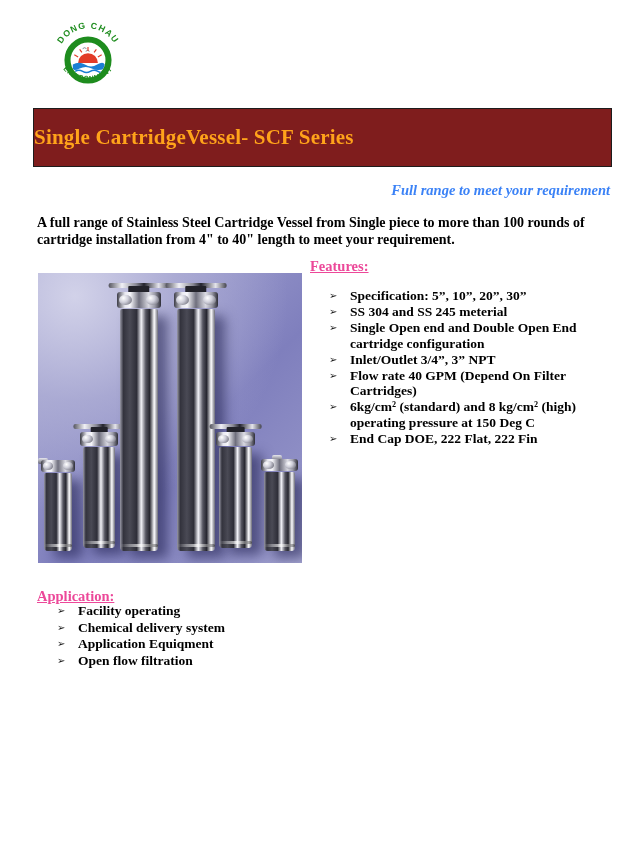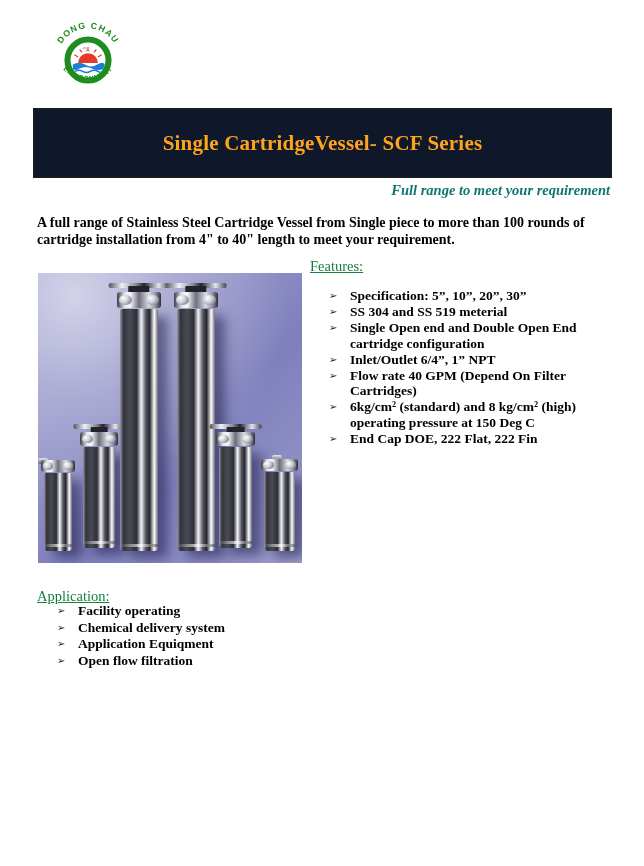--- a/index.html
+++ b/index.html
@@ -8,44 +8,44 @@
     position:relative; width:644px; height:866px; margin:0 auto;
     background:#ffffff; overflow:hidden;
     font-family:"Liberation Serif", serif; color:#000;
   }
 
   
   .logo { position:absolute; left:50px; top:12px; width:76px; height:90px; }
 
   
   .banner {
-    position:absolute; left:33px; top:108px; width:579px; height:70px;
-    background:#0f172a; border:1px solid #1d1d1d;
-    display:flex; align-items:center; justify-content:center;
+    position:absolute; left:33px; top:108px; width:579px; height:59px;
+    background:#7f1d1d; border:1px solid #1d1d1d;
+    display:flex; align-items:center; 
   }
   .banner-title {
     font-size:21px; font-weight:bold; color:#FFA31A; letter-spacing:0.2px;
   }
 
   
   .tagline {
     position:absolute; right:34px; top:182px;
-    font-size:14.5px; font-weight:bold; font-style:italic; color:#0f766e;
+    font-size:14.5px; font-weight:bold; font-style:italic; color:#3b82f6;
   }
 
   
   .intro {
     position:absolute; left:37px; top:214px; width:576px;
     font-size:14px; font-weight:bold; line-height:17.4px;font-family:Liberation Serif, serif;
   }
 
   
   .section-heading {
-    position:absolute; font-size:14.5px; font-weight:normal;
-    color:#15803d; text-decoration:underline;
+    position:absolute; font-size:14.5px; font-weight:bold;
+    color:#ec4899; text-decoration:underline;
   }
   .features-heading { left:310px; top:258px; }
   .application-heading { left:37px; top:588px; }
 
   
   .blist { position:absolute; }
   .features-list { left:329px; top:288px; width:288px; font-size:13.5px; line-height:15.9px; }
   .application-list { left:57px; top:603px; width:230px; font-size:13.5px; line-height:16px; }
   .li { display:flex; align-items:flex-start; }
   .application-list .li { margin-bottom:0.5px; }
@@ -186,29 +186,29 @@
     </div>
   </div>
 
   <div class="blist features-list">
     <div class="li">
       <span class="bullet">➢</span>
       <span class="li-text">Specification: 5”, 10”, 20”, 30”</span>
     </div>
     <div class="li">
       <span class="bullet">➢</span>
-      <span class="li-text">SS 304 and SS 519 meterial</span>
+      <span class="li-text">SS 304 and SS 245 meterial</span>
     </div>
     <div class="li">
       <span class="bullet">➢</span>
       <span class="li-text">Single Open end and Double Open End cartridge configuration</span>
     </div>
     <div class="li">
       <span class="bullet">➢</span>
-      <span class="li-text">Inlet/Outlet 6/4”, 1” NPT</span>
+      <span class="li-text">Inlet/Outlet 3/4”, 3” NPT</span>
     </div>
     <div class="li">
       <span class="bullet">➢</span>
       <span class="li-text">Flow rate 40 GPM (Depend On Filter Cartridges)</span>
     </div>
     <div class="li">
       <span class="bullet">➢</span>
       <span class="li-text">6kg/cm² (standard) and 8 kg/cm² (high) operating pressure at 150 Deg C</span>
     </div>
     <div class="li">

